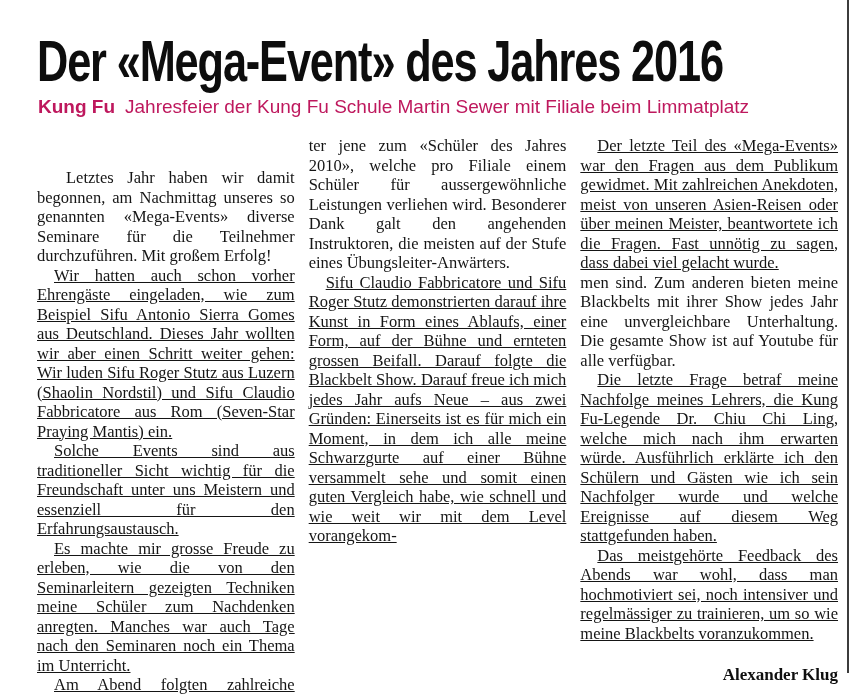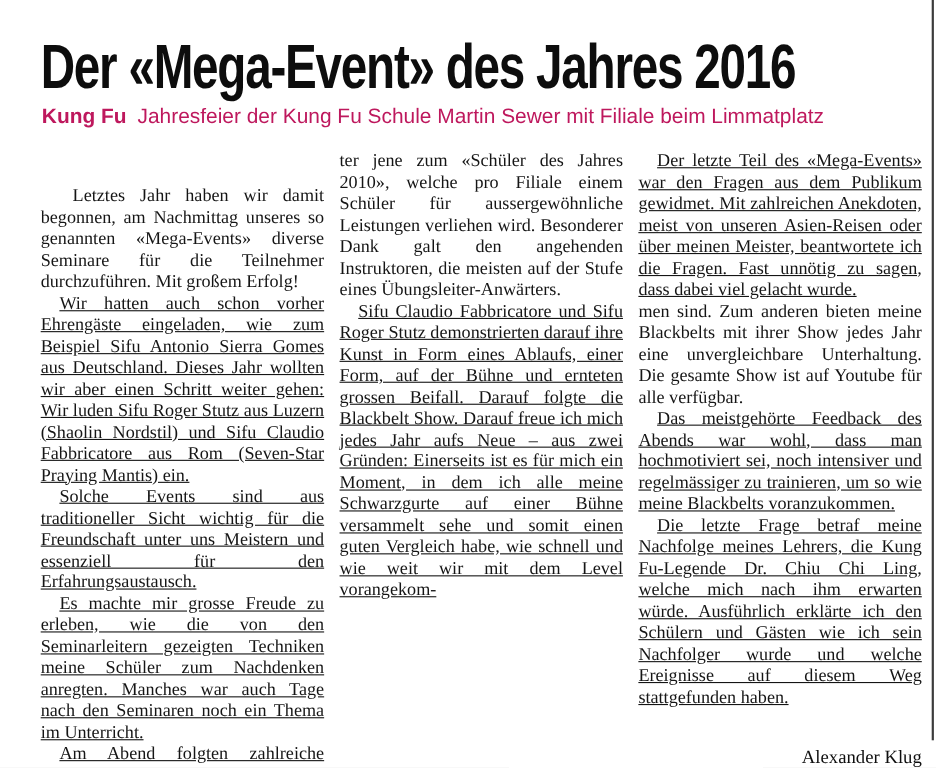--- a/index.html
+++ b/index.html
@@ -61,23 +61,23 @@
     margin: 0;
     font-size: 16.5px;
     line-height: 19.5px;
     text-align: justify;
     color: #151515;
   }
   .para.indent-large { text-indent: 29px; margin-top: 32px; }
   .para.indent-normal { text-indent: 17px; text-decoration: underline; }
   .para.indent-none { text-indent: 0; }
   .byline {
-    margin-top: 36px;
+    margin-top: 22px;
     font-size: 17px;
-    font-weight: normal;
+    font-weight: bold;
     text-align: right;
     color: #0f0f0f;
   }
   .right-rule {
     position: absolute;
     left: 847px;
     top: 0;
     width: 2px;
     height: 673px;
     background: #3c3c3c;
@@ -109,22 +109,22 @@
     <section class="col">
       <div>
           <p class="para indent-none">ter jene zum «Schüler des Jahres 2010», welche pro Filiale einem Schüler für aussergewöhnliche Leistungen verliehen wird. Besonderer Dank galt den angehenden Instruktoren, die meisten auf der Stufe eines Übungsleiter-Anwärters.</p>
           <p class="para indent-normal">Sifu Claudio Fabbricatore und Sifu Roger Stutz demonstrierten darauf ihre Kunst in Form eines Ablaufs, einer Form, auf der Bühne und ernteten grossen Beifall. Darauf folgte die Blackbelt Show. Darauf freue ich mich jedes Jahr aufs Neue – aus zwei Gründen: Einerseits ist es für mich ein Moment, in dem ich alle meine Schwarzgurte auf einer Bühne versammelt sehe und somit einen guten Vergleich habe, wie schnell und wie weit wir mit dem Level vorangekom-</p>
         </div>
     </section>
     <section class="col">
       <div>
           <p class="para indent-normal">Der letzte Teil des «Mega-Events» war den Fragen aus dem Publikum gewidmet. Mit zahlreichen Anekdoten, meist von unseren Asien-Reisen oder über meinen Meister, beantwortete ich die Fragen. Fast unnötig zu sagen, dass dabei viel gelacht wurde.</p>
           <p class="para indent-none">men sind. Zum anderen bieten meine Blackbelts mit ihrer Show jedes Jahr eine unvergleichbare Unterhaltung. Die gesamte Show ist auf Youtube für alle verfügbar.</p>
+          <p class="para indent-normal">Die letzte Frage betraf meine Nachfolge meines Lehrers, die Kung Fu-Legende Dr. Chiu Chi Ling, welche mich nach ihm erwarten würde. Ausführlich erklärte ich den Schülern und Gästen wie ich sein Nachfolger wurde und welche Ereignisse auf diesem Weg stattgefunden haben.</p>
           <p class="para indent-normal">Das meistgehörte Feedback des Abends war wohl, dass man hochmotiviert sei, noch intensiver und regelmässiger zu trainieren, um so wie meine Blackbelts voranzukommen.</p>
-          <p class="para indent-normal">Die letzte Frage betraf meine Nachfolge meines Lehrers, die Kung Fu-Legende Dr. Chiu Chi Ling, welche mich nach ihm erwarten würde. Ausführlich erklärte ich den Schülern und Gästen wie ich sein Nachfolger wurde und welche Ereignisse auf diesem Weg stattgefunden haben.</p>
         </div>
       <div class="byline">Alexander Klug</div>
     </section>
   </main>
 
   <div class="right-rule"></div>
 
 </div>
 
 </body></html>

